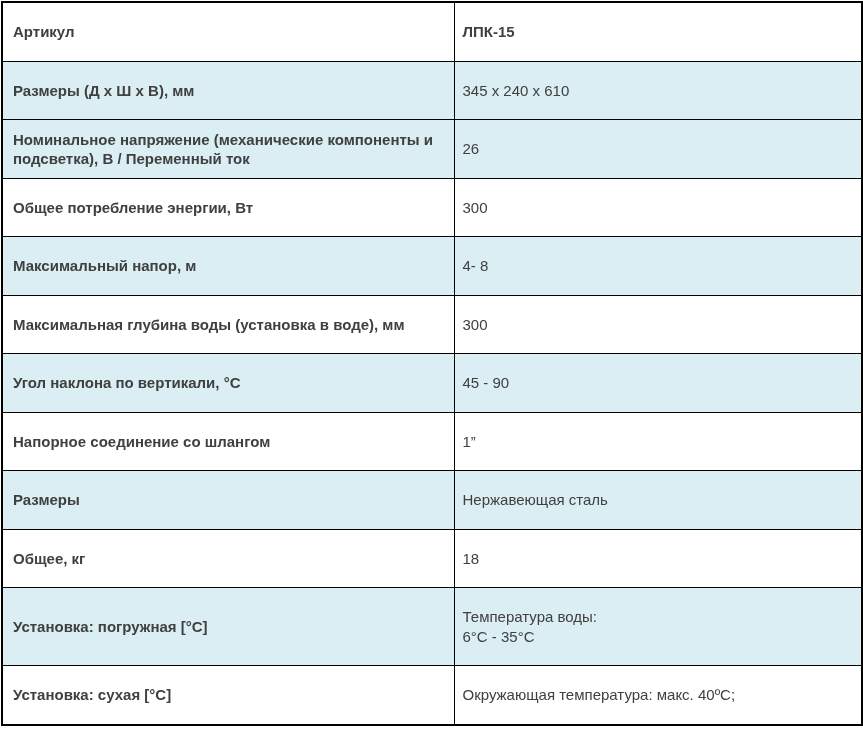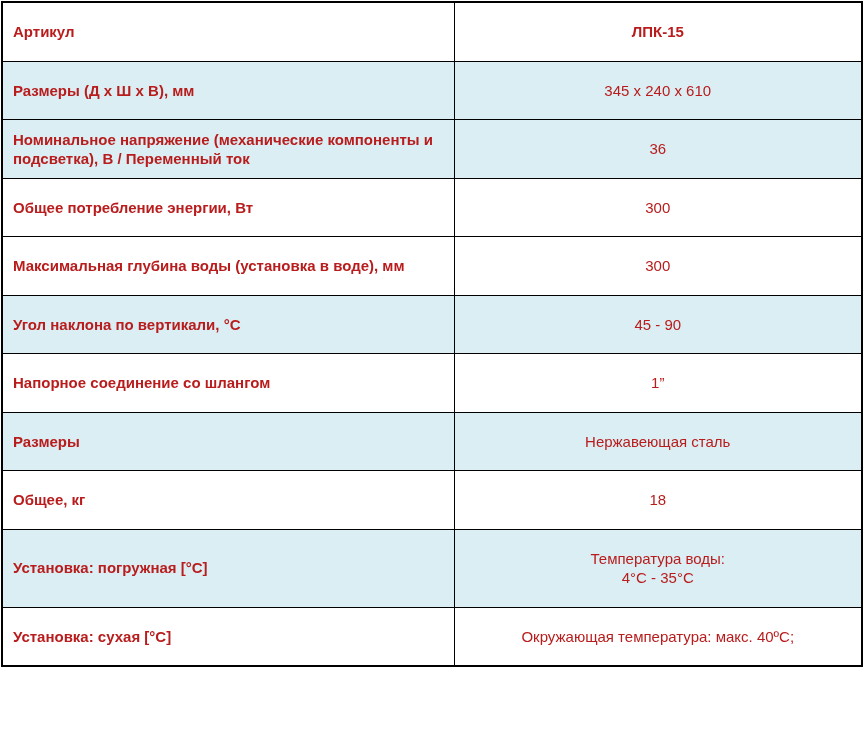--- a/index.html
+++ b/index.html
@@ -20,33 +20,32 @@
     table-layout: fixed;
     width: 860px;
     border: 2px solid #000000;
   }
   col.label-col  { width: 452px; }
   col.value-col  { width: 408px; }
   td {
     border: 1px solid #000000;
     height: 47px;
     font-size: 15px;
-    color: #b91c1c;
+    color: #404040;
     box-sizing: border-box;
     background: #ffffff;
   }
   td.label-cell {
     font-weight: bold;
     text-align: left;
     vertical-align: middle;
     padding: 5px 14px 5px 10px;
     line-height: 1.28;
   }
   td.value-cell {
-    text-align: center;
     vertical-align: middle;
     padding: 19px 8px;
     line-height: 1.3;
     white-space: pre-line;
   }
   tr.shaded td { background: #daeef3; }
   tr.value-bold td.value-cell { font-weight: bold; }
 </style>
 </head>
 <body>
@@ -64,30 +63,34 @@
   </tr>
 
   <tr class="shaded">
     <td class="label-cell">Размеры (Д х Ш х В), мм</td>
     <td class="value-cell">345 x 240 x 610</td>
   </tr>
 
 
   <tr class="shaded">
     <td class="label-cell">Номинальное напряжение (механические компоненты и подсветка), В / Переменный ток</td>
-    <td class="value-cell">36</td>
+    <td class="value-cell">26</td>
   </tr>
 
   <tr>
     <td class="label-cell">Общее потребление энергии, Вт</td>
     <td class="value-cell">300</td>
   </tr>
 
 
 
+  <tr class="shaded">
+    <td class="label-cell">Максимальный напор, м</td>
+    <td class="value-cell">4- 8</td>
+  </tr>
 
   <tr>
     <td class="label-cell">Максимальная глубина воды (установка в воде), мм</td>
     <td class="value-cell">300</td>
   </tr>
 
   <tr class="shaded">
     <td class="label-cell">Угол наклона по вертикали, °С</td>
     <td class="value-cell">45 - 90</td>
   </tr>
@@ -103,21 +106,21 @@
   </tr>
 
   <tr>
     <td class="label-cell">Общее, кг</td>
     <td class="value-cell">18</td>
   </tr>
 
   <tr class="shaded">
     <td class="label-cell">Установка: погружная [°С]</td>
     <td class="value-cell">Температура воды:
-4°С - 35°С</td>
+6°С - 35°С</td>
   </tr>
 
   <tr>
     <td class="label-cell">Установка: сухая [°С]</td>
     <td class="value-cell">Окружающая температура: макс. 40ºС;</td>
   </tr>
 </tbody>
   </table>
 </div>
 

